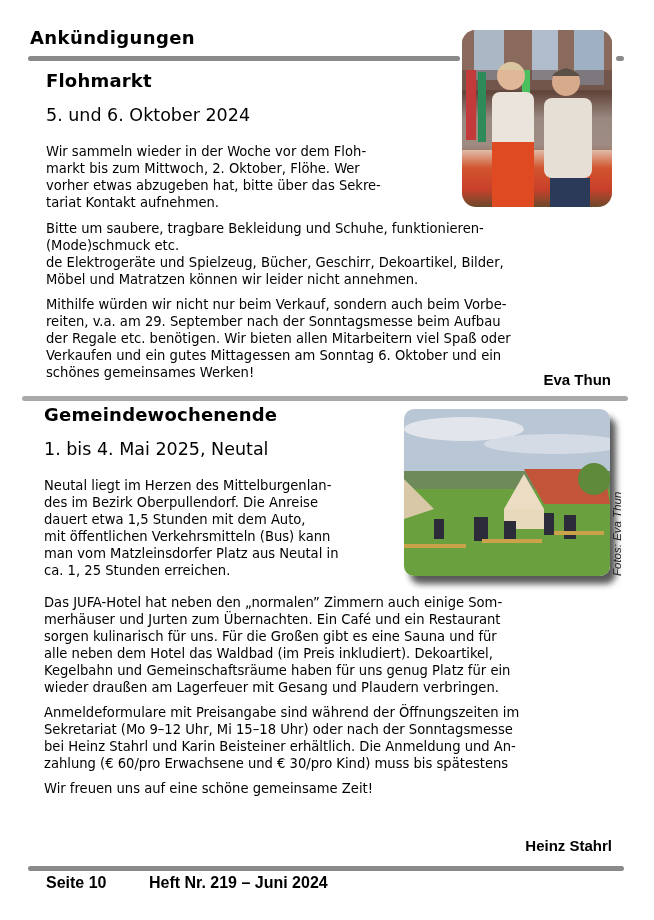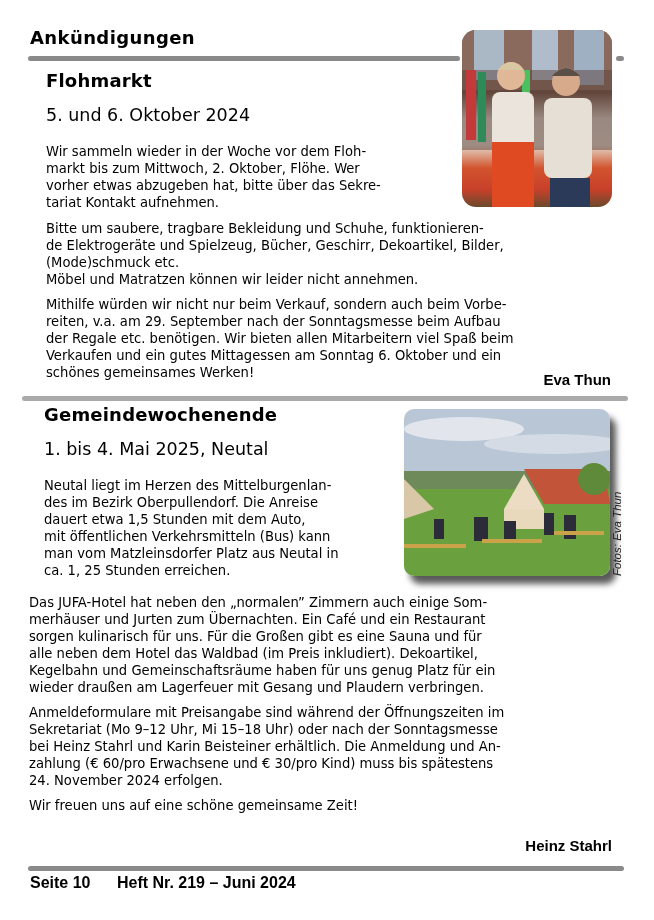--- a/index.html
+++ b/index.html
@@ -11,21 +11,21 @@
   .rule-top-dot { left:616px; top:56px; width:8px; height:5px; background:#8a8a8a; border-radius:3px; position:absolute; }
   .rule-mid { left:22px; top:396px; width:606px; background:#aaaaaa; }
   .rule-bot { left:28px; top:866px; width:596px; }
   .h1 { font-weight:bold; font-size:18px; letter-spacing:0.2px; }
   .h2 { font-weight:normal; font-size:17.5px; }
   .body-text { font-family:"DejaVu Sans Condensed","DejaVu Sans", sans-serif; font-size:14.6px; line-height:17px; }
   .para { margin:8px 0 4px 0; }
   .sig { font-family:"Liberation Sans", sans-serif; font-weight:bold; font-size:15px;padding-left:12px; }
   .photo { position:absolute; overflow:hidden; border-radius:14px; }
   .footer { left:30px; top:874px; font-family:"Liberation Sans", sans-serif; font-weight:bold; font-size:16px; }
-  .footer span { margin-right:22px; }
+  .footer span { margin-right:22px;margin-left:16px; }
   .caption { position:absolute; left:611px; top:576px; transform-origin:left top; transform:rotate(-90deg); font-family:"Liberation Sans", sans-serif; font-style:italic; font-size:11.5px; color:#222; white-space:nowrap; }
 </style>
 </head>
 <body>
 
 <div class="abs section-title">Ankündigungen</div>
 <div class="rule rule-top"></div>
 <div class="rule-top-dot"></div>
 
 <div class="abs h1" style="left:46px; top:70px;">Flohmarkt</div>
@@ -56,28 +56,28 @@
   <div class="para">
     <div>Wir sammeln wieder in der Woche vor dem Floh-</div>
     <div>markt bis zum Mittwoch, 2. Oktober, Flöhe. Wer</div>
     <div>vorher etwas abzugeben hat, bitte über das Sekre-</div>
     <div>tariat Kontakt aufnehmen.</div>
   </div>
 </div>
 <div class="abs body-text" style="left:46px; top:211px; width:570px;">
   <div class="para">
     <div>Bitte um saubere, tragbare Bekleidung und Schuhe, funktionieren-</div>
+    <div>(Mode)schmuck etc.</div>
     <div>de Elektrogeräte und Spielzeug, Bücher, Geschirr, Dekoartikel, Bilder,</div>
-    <div>(Mode)schmuck etc.</div>
     <div>Möbel und Matratzen können wir leider nicht annehmen.</div>
   </div>
   <div class="para">
     <div>Mithilfe würden wir nicht nur beim Verkauf, sondern auch beim Vorbe-</div>
     <div>reiten, v.a. am 29. September nach der Sonntagsmesse beim Aufbau</div>
-    <div>der Regale etc. benötigen. Wir bieten allen Mitarbeitern viel Spaß beim</div>
+    <div>der Regale etc. benötigen. Wir bieten allen Mitarbeitern viel Spaß oder</div>
     <div>Verkaufen und ein gutes Mittagessen am Sonntag 6. Oktober und ein</div>
     <div>schönes gemeinsames Werken!</div>
   </div>
 </div>
 <div class="abs sig" style="right:43px; top:371px;">Eva  Thun</div>
 
 <div class="rule rule-mid"></div>
 
 <div class="abs h1" style="left:44px; top:404px;">Gemeindewochenende</div>
 <div class="abs h2" style="left:44px; top:439px;">1. bis 4. Mai 2025, Neutal</div>
@@ -111,35 +111,34 @@
 <div class="abs body-text" style="left:44px; top:468px; width:360px;">
   <div class="para">
     <div>Neutal liegt im Herzen des Mittelburgenlan-</div>
     <div>des im Bezirk Oberpullendorf. Die Anreise</div>
     <div>dauert etwa 1,5 Stunden mit dem Auto,</div>
     <div>mit öffentlichen Verkehrsmitteln (Bus) kann</div>
     <div>man vom Matzleinsdorfer Platz aus Neutal in</div>
     <div>ca. 1, 25 Stunden erreichen.</div>
   </div>
 </div>
-<div class="abs body-text" style="left:29px; top:585px; width:580px;">
+<div class="abs body-text" style="left:44px; top:585px; width:580px;">
   <div class="para">
     <div>Das JUFA-Hotel hat neben den „normalen” Zimmern auch einige Som-</div>
     <div>merhäuser und Jurten zum Übernachten. Ein Café und ein Restaurant</div>
     <div>sorgen kulinarisch für uns. Für die Großen gibt es eine Sauna und für</div>
     <div>alle neben dem Hotel das Waldbad (im Preis inkludiert). Dekoartikel,</div>
     <div>Kegelbahn und Gemeinschaftsräume haben für uns genug Platz für ein</div>
     <div>wieder draußen am Lagerfeuer mit Gesang und Plaudern verbringen.</div>
   </div>
   <div class="para">
     <div>Anmeldeformulare mit Preisangabe sind während der Öffnungszeiten im</div>
     <div>Sekretariat (Mo 9–12 Uhr, Mi 15–18 Uhr) oder nach der Sonntagsmesse</div>
     <div>bei Heinz Stahrl und Karin Beisteiner erhältlich. Die Anmeldung und An-</div>
     <div>zahlung (€ 60/pro Erwachsene und € 30/pro Kind) muss bis spätestens</div>
-    <div>24. November 2024 erfolgen.</div>
   </div>
   <div class="para">
     <div>Wir freuen uns auf eine schöne gemeinsame Zeit!</div>
   </div>
 </div>
 <div class="abs sig" style="right:42px; top:837px;">Heinz Stahrl</div>
 
 <div class="rule rule-bot"></div>
 <div class="abs footer">
   <span>Seite 10</span>

